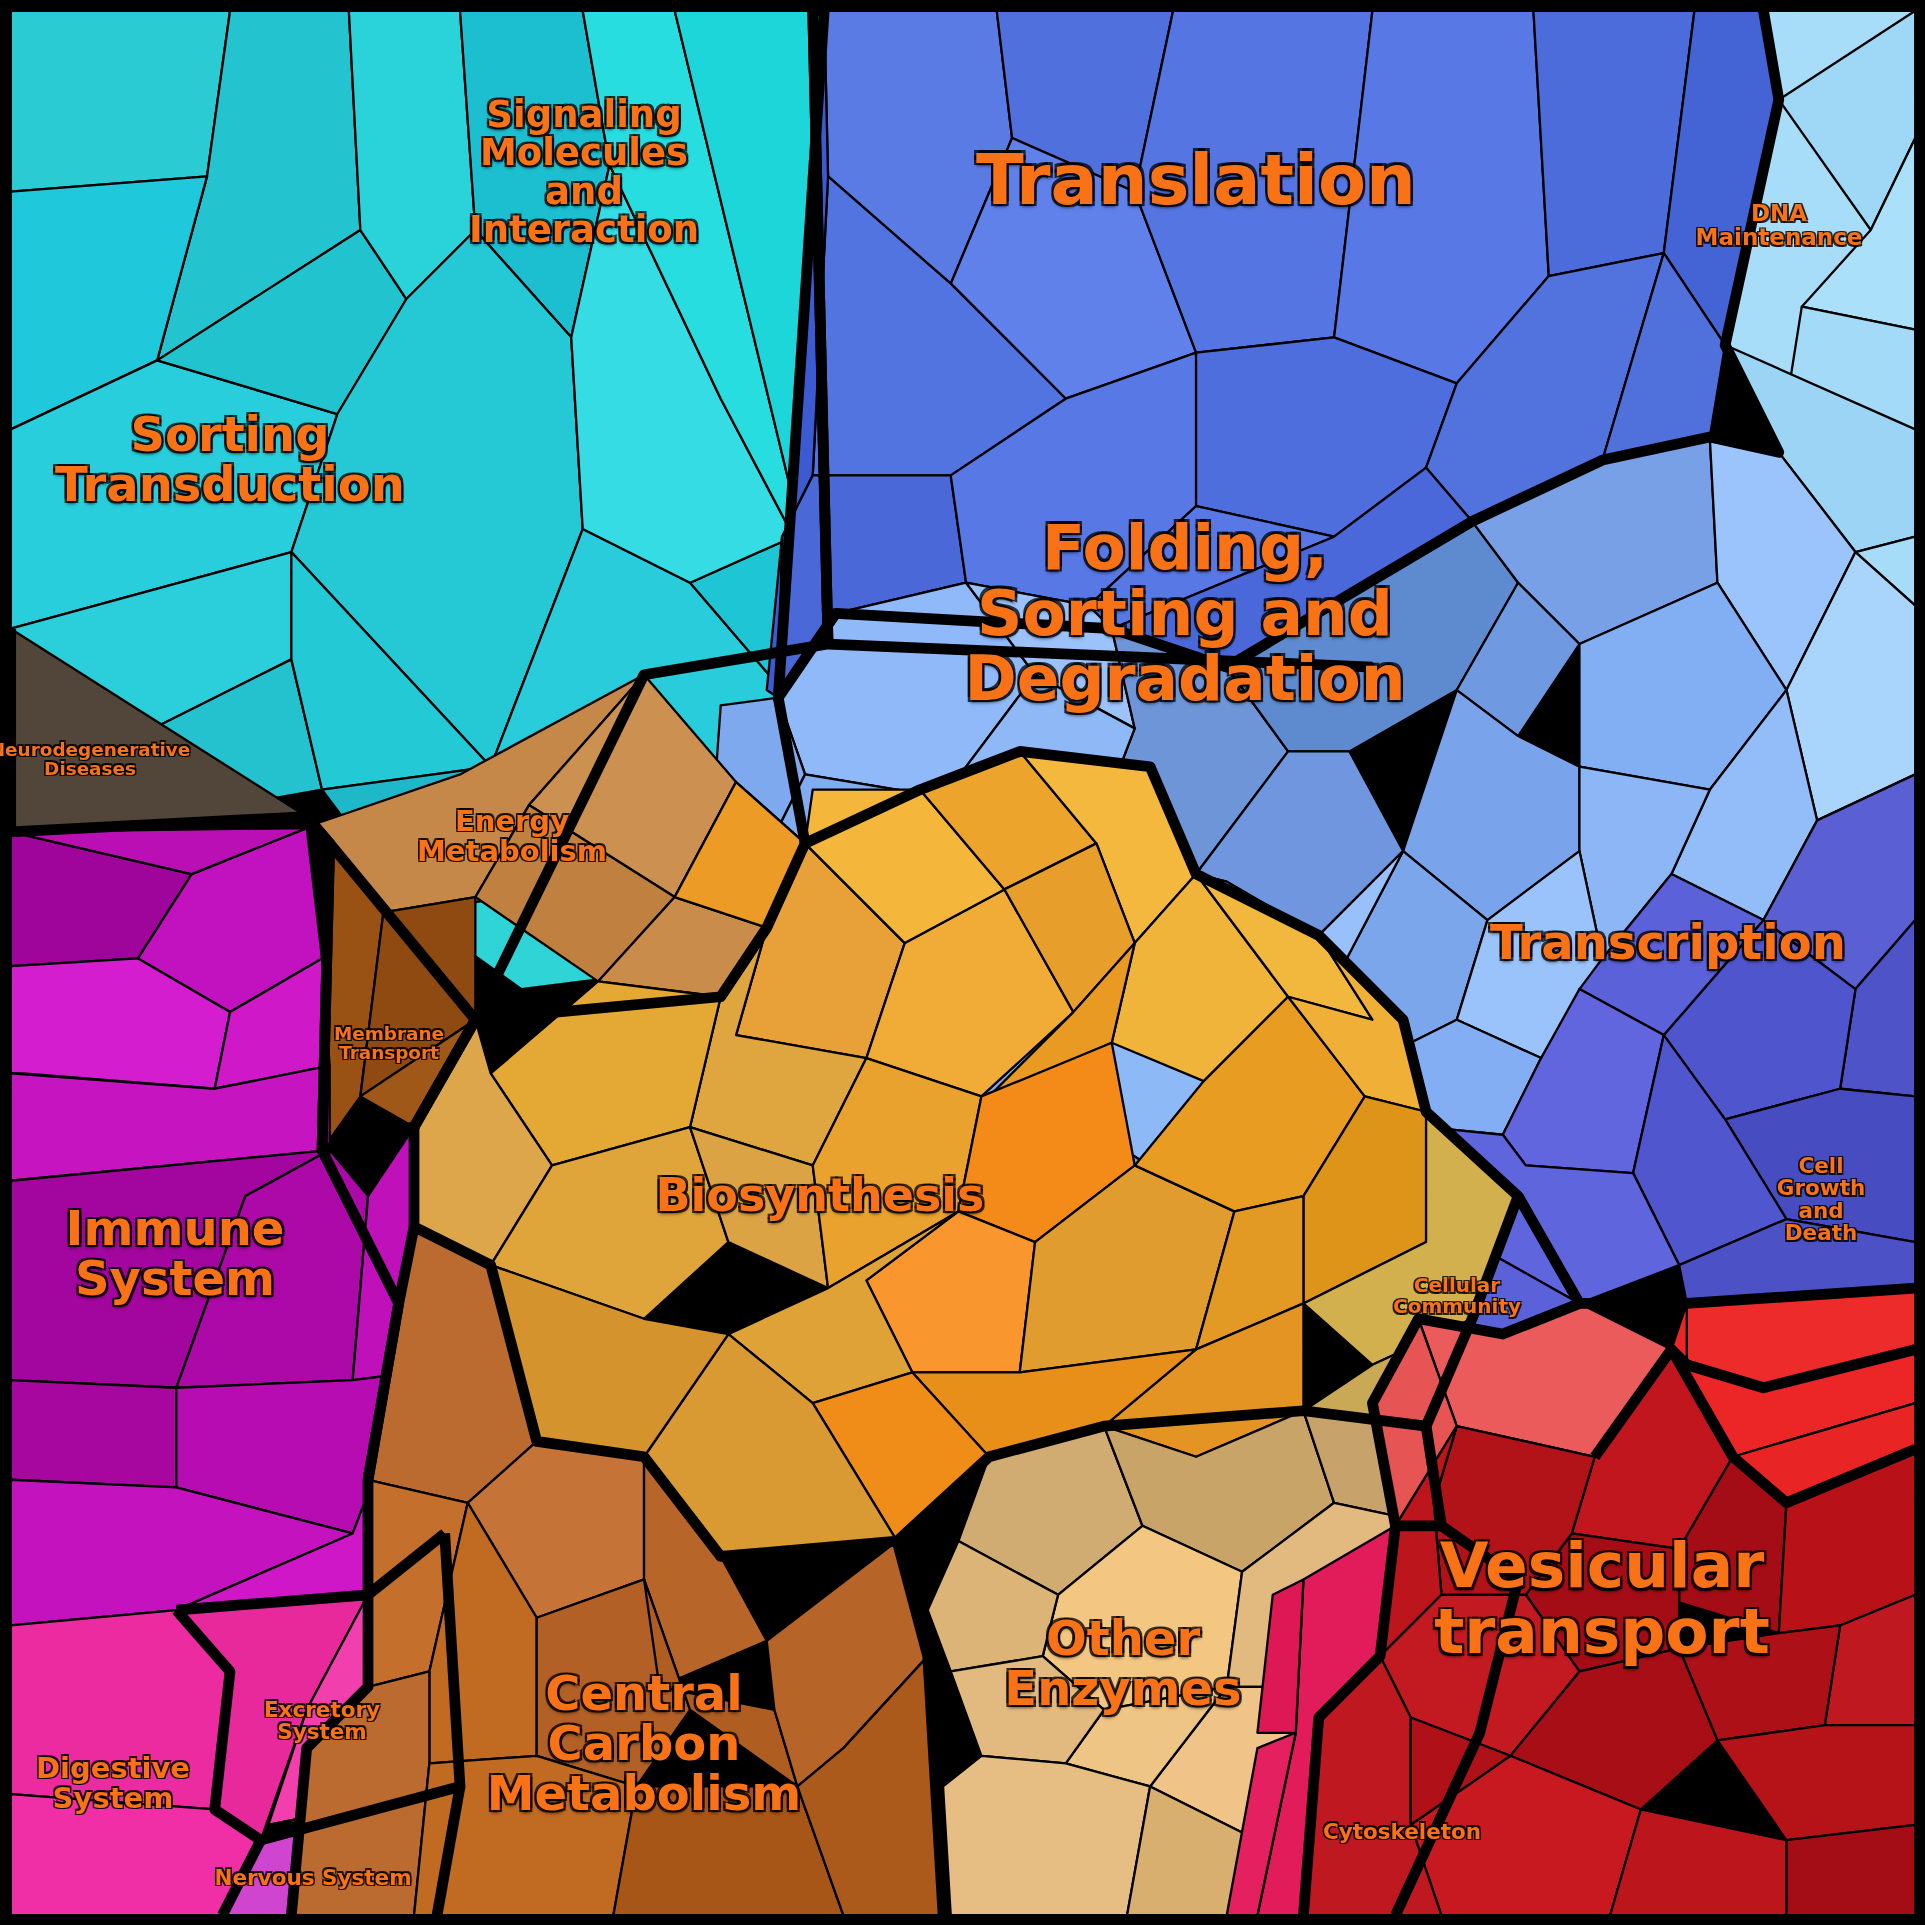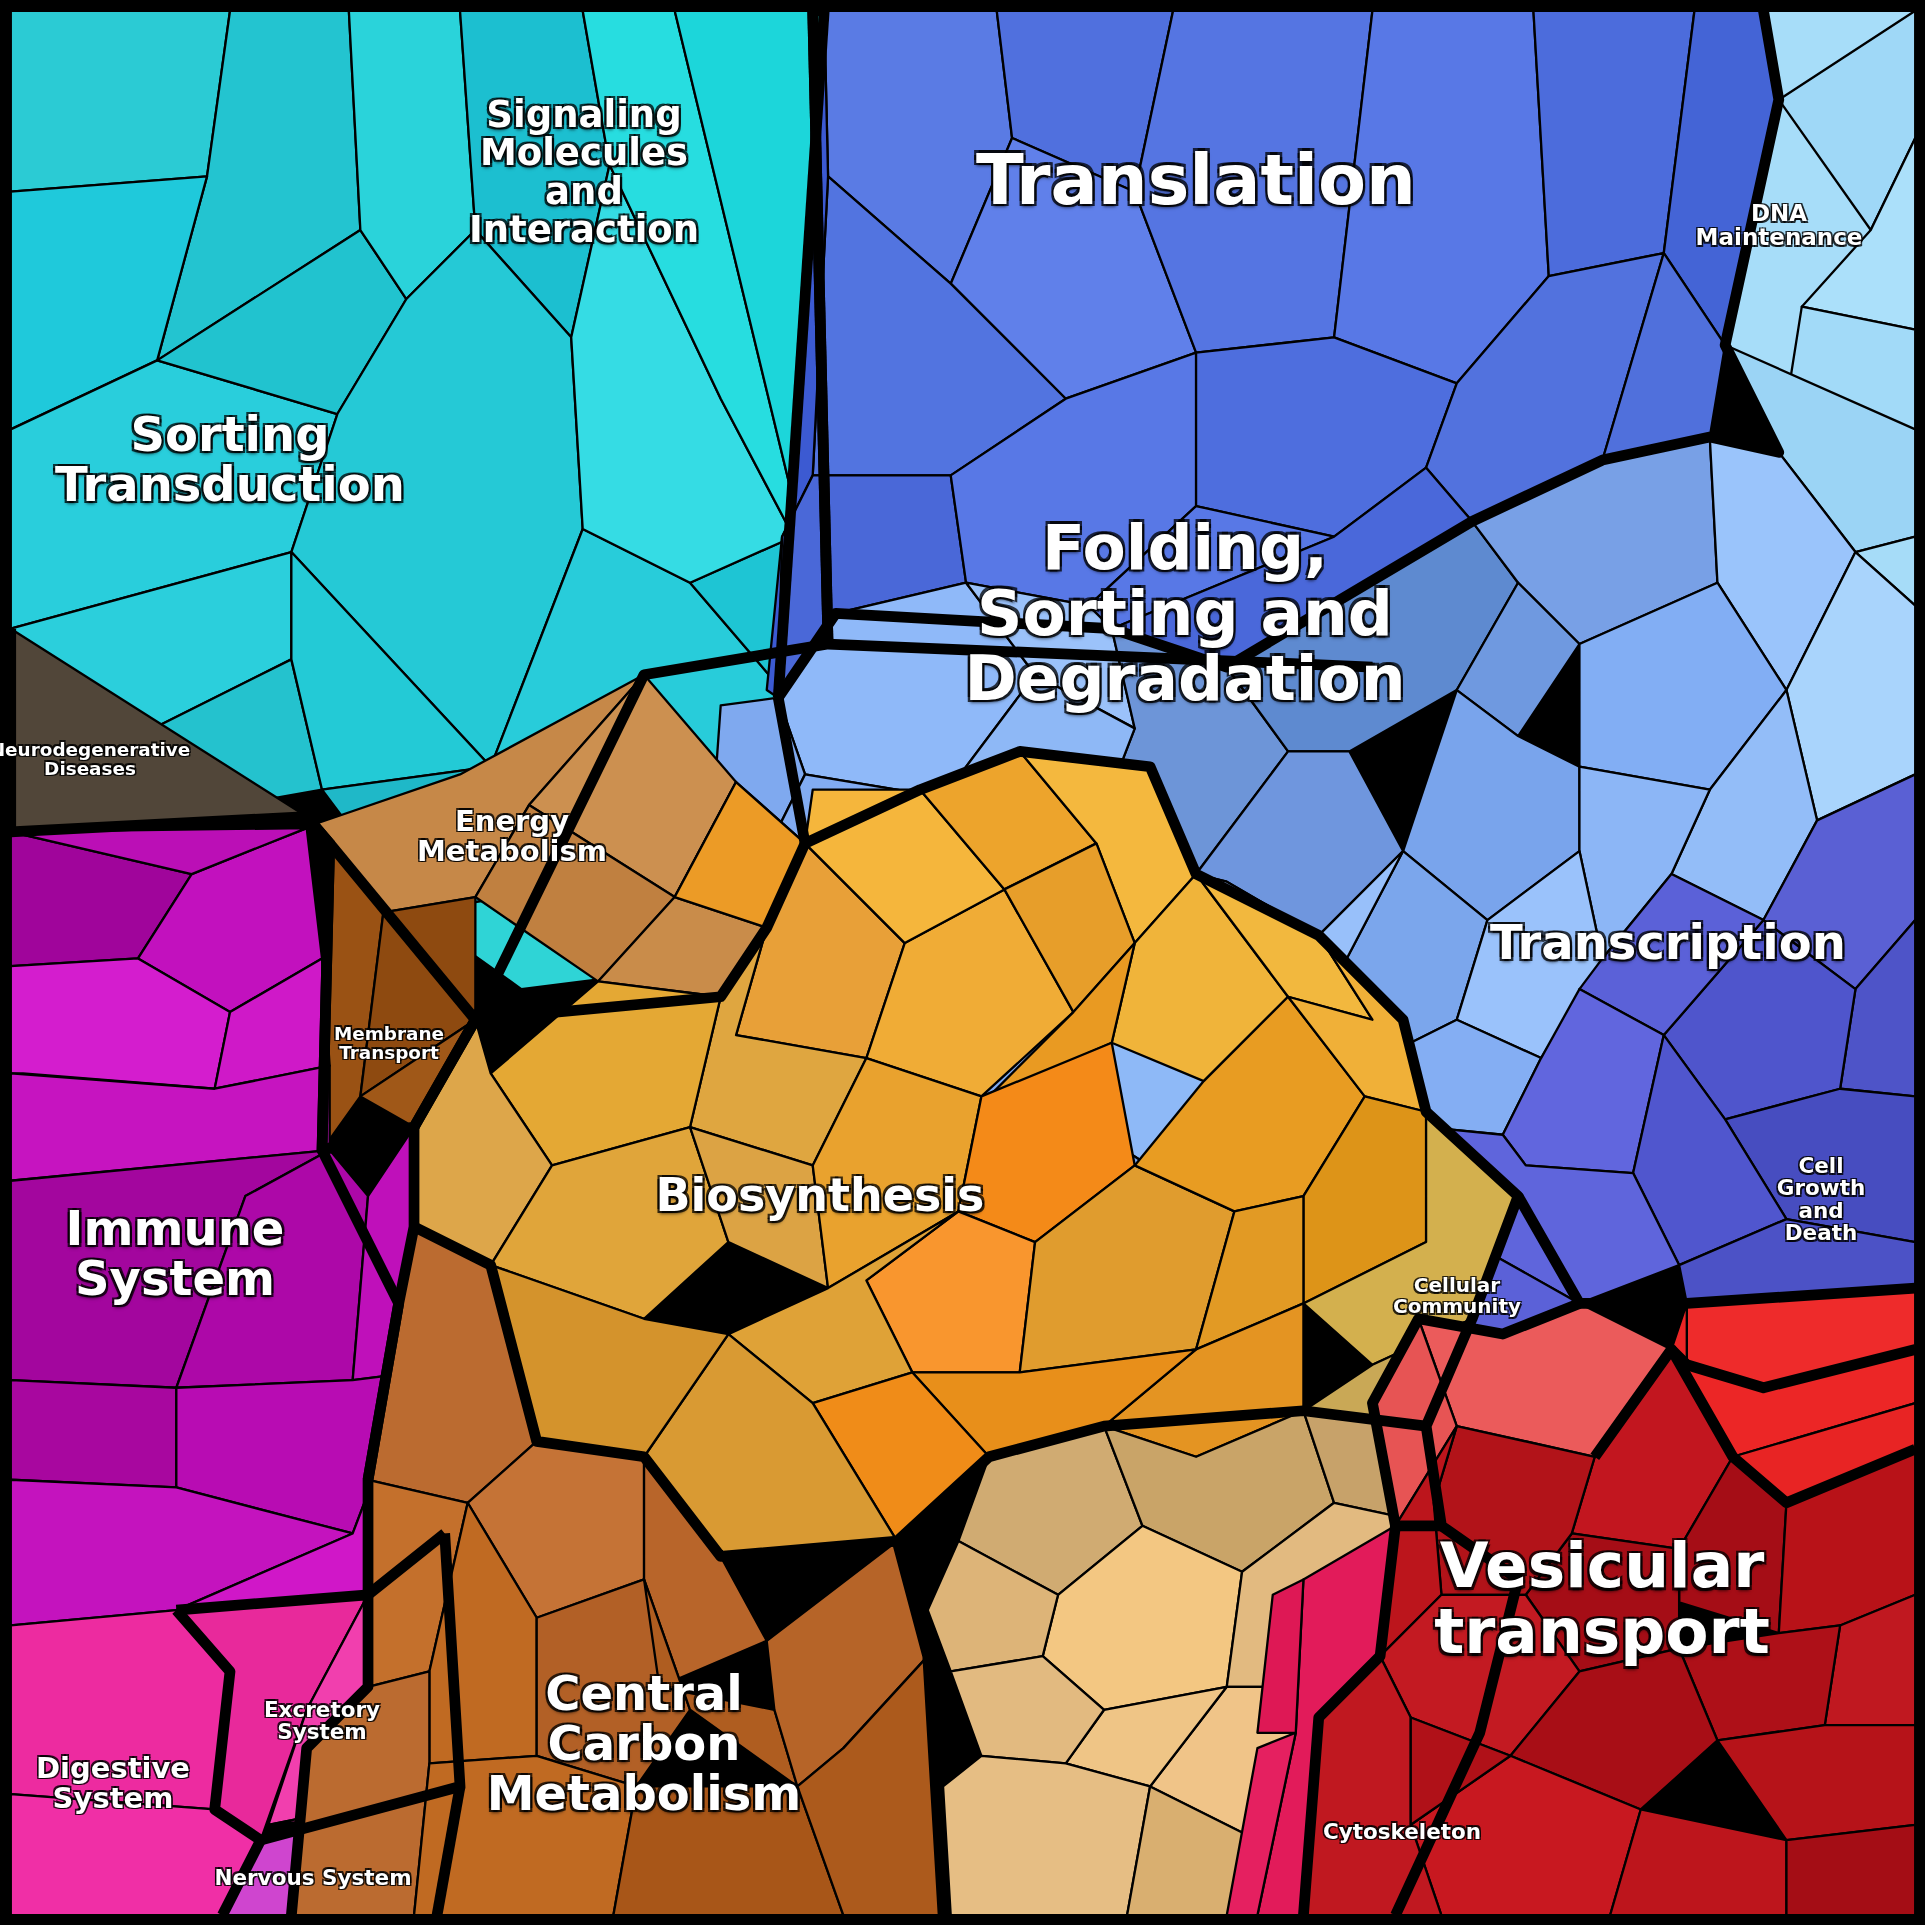--- a/index.html
+++ b/index.html
@@ -2,21 +2,21 @@
 <html style="font-size:12.3px"><head>
 <meta charset="utf-8">
 <style>
   html,body{margin:0;padding:0;background:#000;}
   #stage{position:relative;width:1926px;height:1926px;background:#000;overflow:hidden;}
   svg.map{position:absolute;left:0;top:0;width:1926px;height:1926px;display:block;}
   .cell{stroke:#000;stroke-width:3;stroke-linejoin:round;}
   .group-outline{fill:none;stroke:#000;stroke-width:14;stroke-linejoin:round;}
   .lbl{
     position:absolute;
-    color:#ffffff;
+    color:#f97316;
     font-family:"DejaVu Sans","Liberation Sans",sans-serif;
     font-weight:bold;
     text-align:center;
     line-height:1.04;
     white-space:pre-line;
     transform:translate(-50%,-50%);
     pointer-events:none;
     text-shadow:
       -2.3px -2.3px 0 rgba(0,0,0,.75),
        2.3px -2.3px 0 rgba(0,0,0,.75),
@@ -376,20 +376,22 @@
 System</div>
 
   <div class="lbl small" style="left:313px;top:1878px;font-size:21.5px;">Nervous System</div>
 
   <div class="lbl" style="left:820px;top:1196px;font-size:46px;">Biosynthesis</div>
 
   <div class="lbl" style="left:644px;top:1744px;font-size:48px;">Central
 Carbon
 Metabolism</div>
 
+  <div class="lbl" style="left:1123px;top:1664px;font-size:48px;">Other
+Enzymes</div>
 
   <div class="lbl small" style="left:1457px;top:1296px;font-size:20px;">Cellular
 Community</div>
 
   <div class="lbl small" style="left:1821px;top:1200px;font-size:21.5px;">Cell Growth
 and Death</div>
 
   <div class="lbl" style="left:1602px;top:1599px;font-size:63px;">Vesicular
 transport</div>
 

